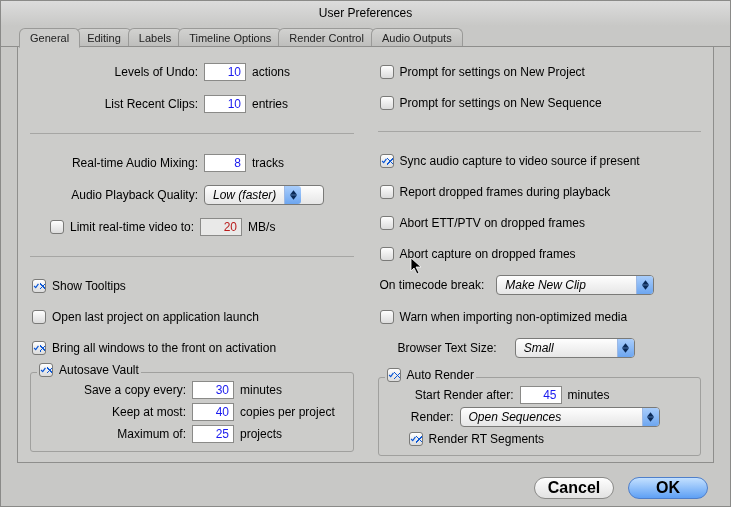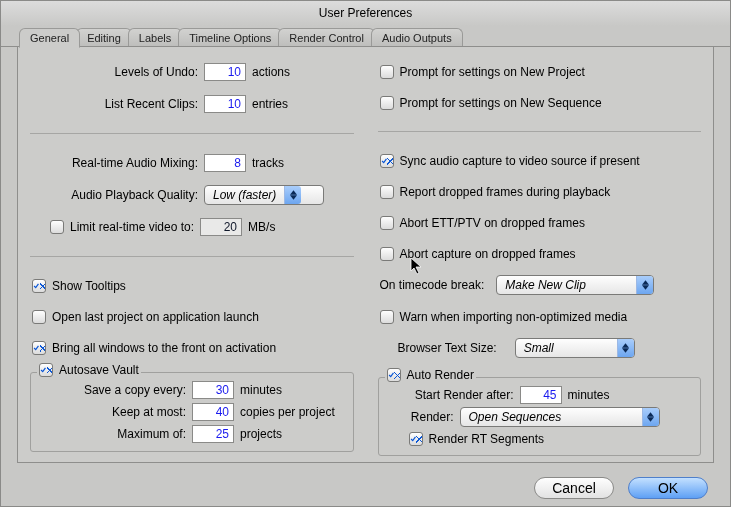--- a/index.html
+++ b/index.html
@@ -95,21 +95,21 @@
     width: 42px;
     height: 18px;
     border: 1px solid #8a8a88;
     background: #fff;
     text-align: right;
     padding: 0 4px;
     font-size: 12px;
     color: #1a1aee;
     font-family: inherit;
   }
-  .num-field.disabled { color: #0f172a; background:#e9e9e8;}
+  .num-field.disabled { color: #b91c1c; background:#e9e9e8;}
   .unit {
     padding-left: 6px;
     font-size: 12px;
   }
   .hr {
     border-top: 1px solid #a6a6a4;
     margin: 8px 6px;
   }
   .chk {
     display: flex;
@@ -190,23 +190,24 @@
     justify-content:flex-end;
     gap: 14px;
     padding: 14px 22px 16px;
   }
   .btn {
     min-width: 80px;
     height: 22px;
     border: 1px solid #8a8a88;
     border-radius: 11px;
     background: linear-gradient(#fefefe,#e2e2e2);
-    font-size: 14px;
+    font-size: 16px;
     display:flex;align-items:center;justify-content:center;
     cursor:default;
+    font-weight:bold;
   }
   .btn.default{
     background: linear-gradient(#c3e0ff,#5ea0f5);
     border-color:#4f7fca;
     color:#000;
   }
 </style>
 </head>
 <body>
 

